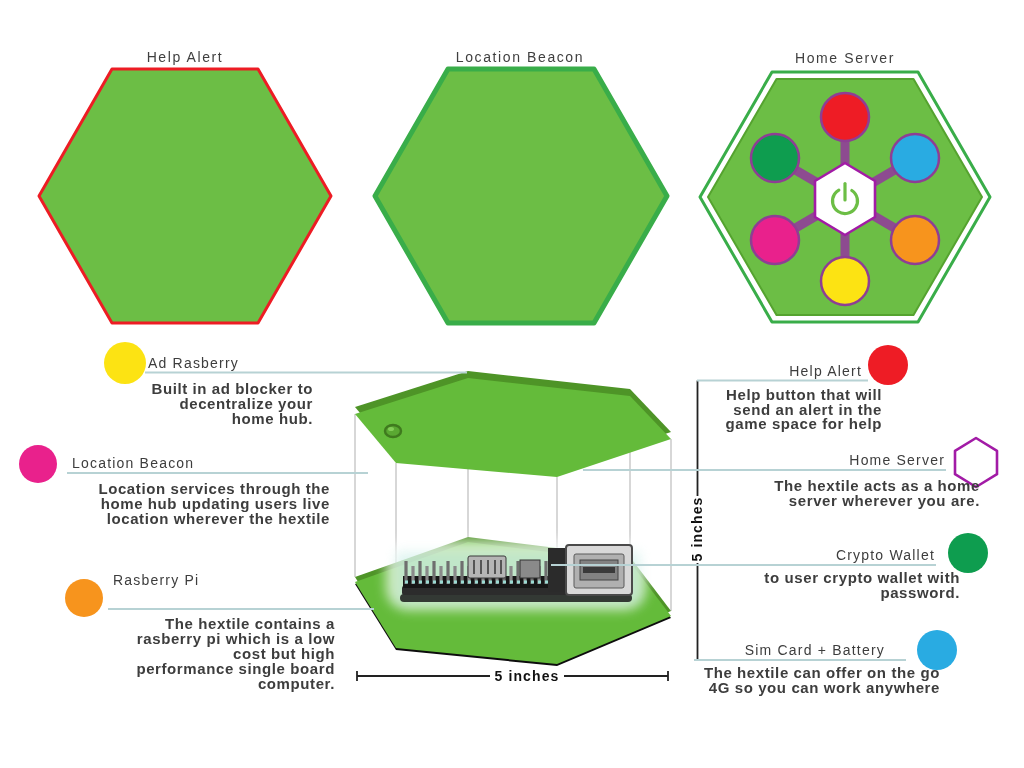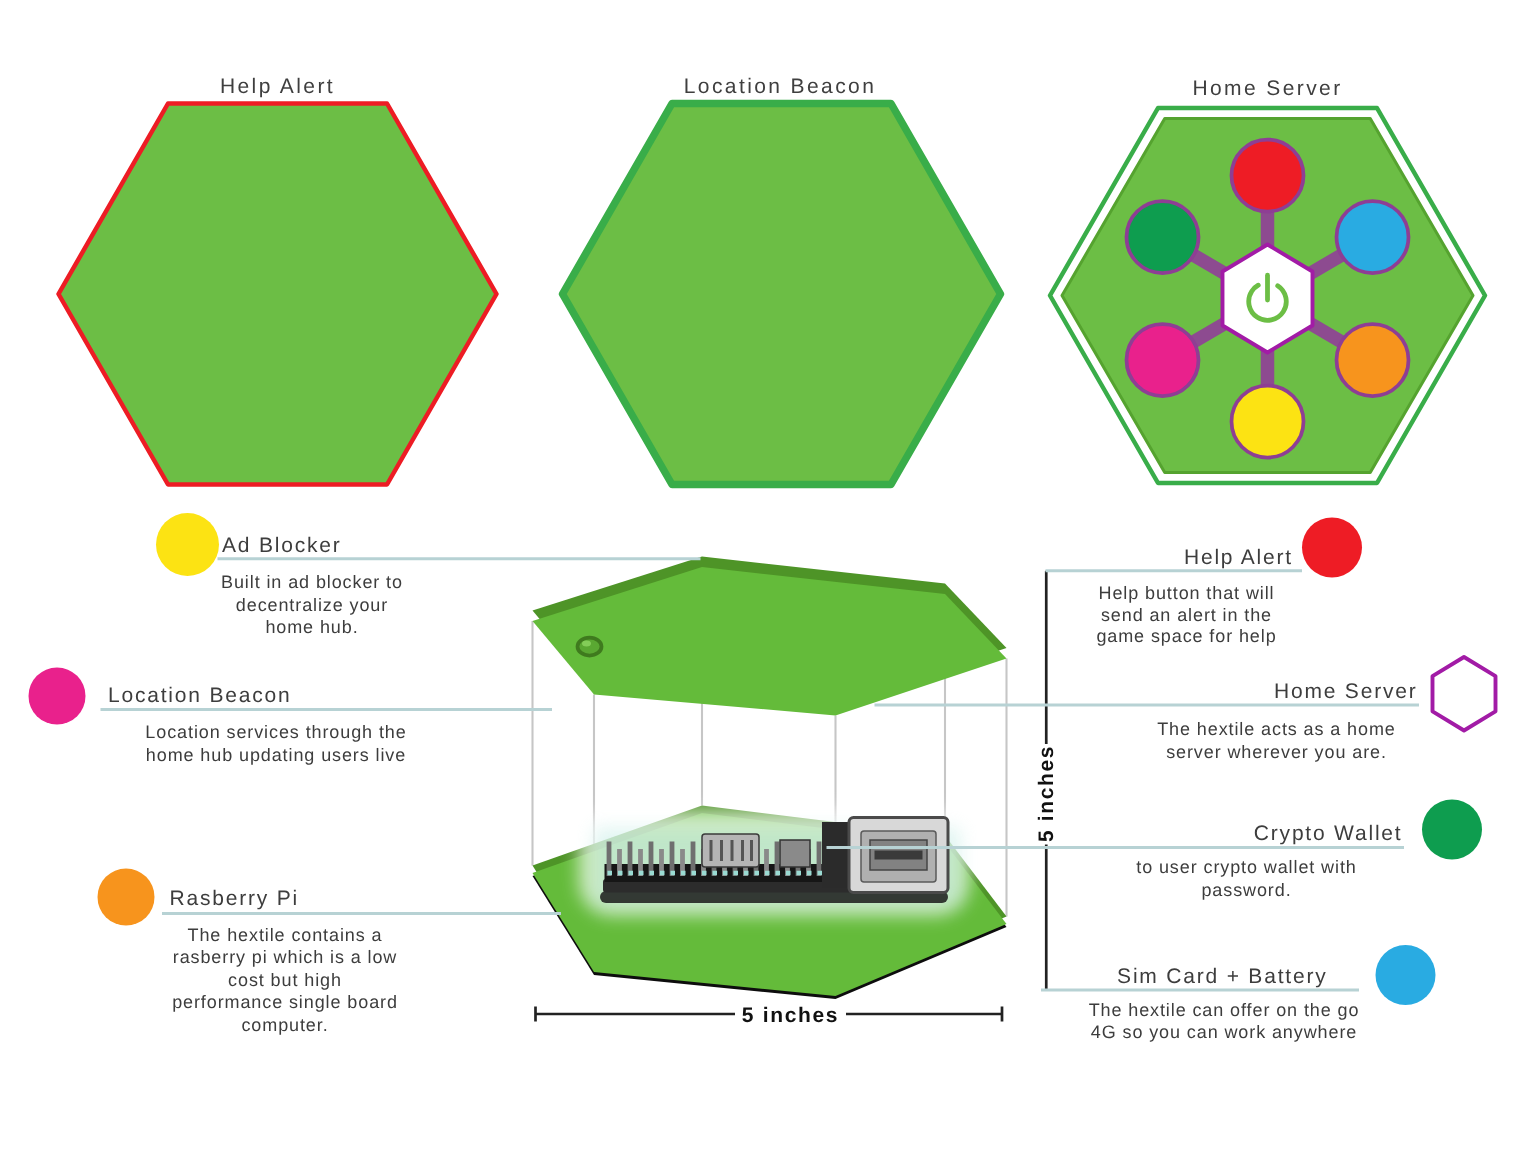--- a/index.html
+++ b/index.html
@@ -3,21 +3,21 @@
 <meta charset="utf-8">
 <style>
   html,body{margin:0;padding:0;background:#fff;}
   .canvas{position:relative;width:1024px;height:768px;background:#fff;overflow:hidden;
           font-family:"Liberation Sans",sans-serif;color:var(--text_dark,#3d3d3d);}
   #bg-svg{position:absolute;left:0;top:0;z-index:0;}
   .layer{position:absolute;left:0;top:0;width:100%;height:100%;z-index:1;pointer-events:none;}
   .fig-label{position:absolute;font-size:14px;letter-spacing:1.6px;text-align:center;color:#3f3f3f;font-weight:500;}
   .ann-title{position:absolute;font-size:14px;letter-spacing:1.2px;white-space:nowrap;font-weight:500;}
   .ann-title.right{text-align:right;}
-  .ann-body{position:absolute;font-size:12px;letter-spacing:.6px;text-align:center;font-weight:400;}
+  .ann-body{position:absolute;font-size:15px;letter-spacing:.6px;text-align:right;font-weight:700;}
   .ann-body.lh15 div{line-height:15px;}
   .ann-body.lh14 div{line-height:14.5px;}
   .marker{position:absolute;border-radius:50%;}
   .marker-hex{position:absolute;}
   .dim-text{font-weight:bold;font-size:14px;letter-spacing:1.1px;fill:#111;}
 </style>
 </head>
 <body>
 
 <div class="canvas">
@@ -134,36 +134,37 @@
     </g>
   </svg>
 
   <div class="layer">
 
     <div class="fig-label" style="left:60px;top:49px;width:250px;">Help Alert</div>
     <div class="fig-label" style="left:395px;top:49px;width:250px;">Location Beacon</div>
     <div class="fig-label" style="left:720px;top:50px;width:250px;">Home Server</div>
 
     <div class="marker" style="left:104px;top:342px;width:42px;height:42px;background:var(--node_yellow,#fce313);"></div>
-    <div class="ann-title" style="left:148px;top:355px;">Ad Blocker</div>
+    <div class="ann-title" style="left:148px;top:355px;">Ad Rasberry</div>
     <div class="ann-body lh15" style="left:103px;top:381px;width:210px;">
       <div>Built in ad blocker to</div>
       <div>decentralize your</div>
       <div>home hub.</div>
     </div>
 
     <div class="marker" style="left:19px;top:445px;width:38px;height:38px;background:var(--node_magenta,#e9218c);"></div>
     <div class="ann-title" style="left:72px;top:455px;">Location Beacon</div>
     <div class="ann-body lh15" style="left:38px;top:481px;width:292px;">
       <div>Location services through the</div>
       <div>home hub updating users live</div>
+      <div>location wherever the hextile</div>
     </div>
 
     <div class="marker" style="left:65px;top:579px;width:38px;height:38px;background:var(--node_orange,#f7941d);"></div>
-    <div class="ann-title" style="left:113px;top:590px;">Rasberry Pi</div>
+    <div class="ann-title" style="left:113px;top:572px;">Rasberry Pi</div>
     <div class="ann-body lh15" style="left:45px;top:616px;width:290px;">
       <div>The hextile contains a</div>
       <div>rasberry pi which is a low</div>
       <div>cost but high</div>
       <div>performance single board</div>
       <div>computer.</div>
     </div>
 
     <div class="marker" style="left:868px;top:345px;width:40px;height:40px;background:var(--node_red,#ee1c25);"></div>
     <div class="ann-title right" style="left:702px;top:363px;width:160px;">Help Alert</div>

